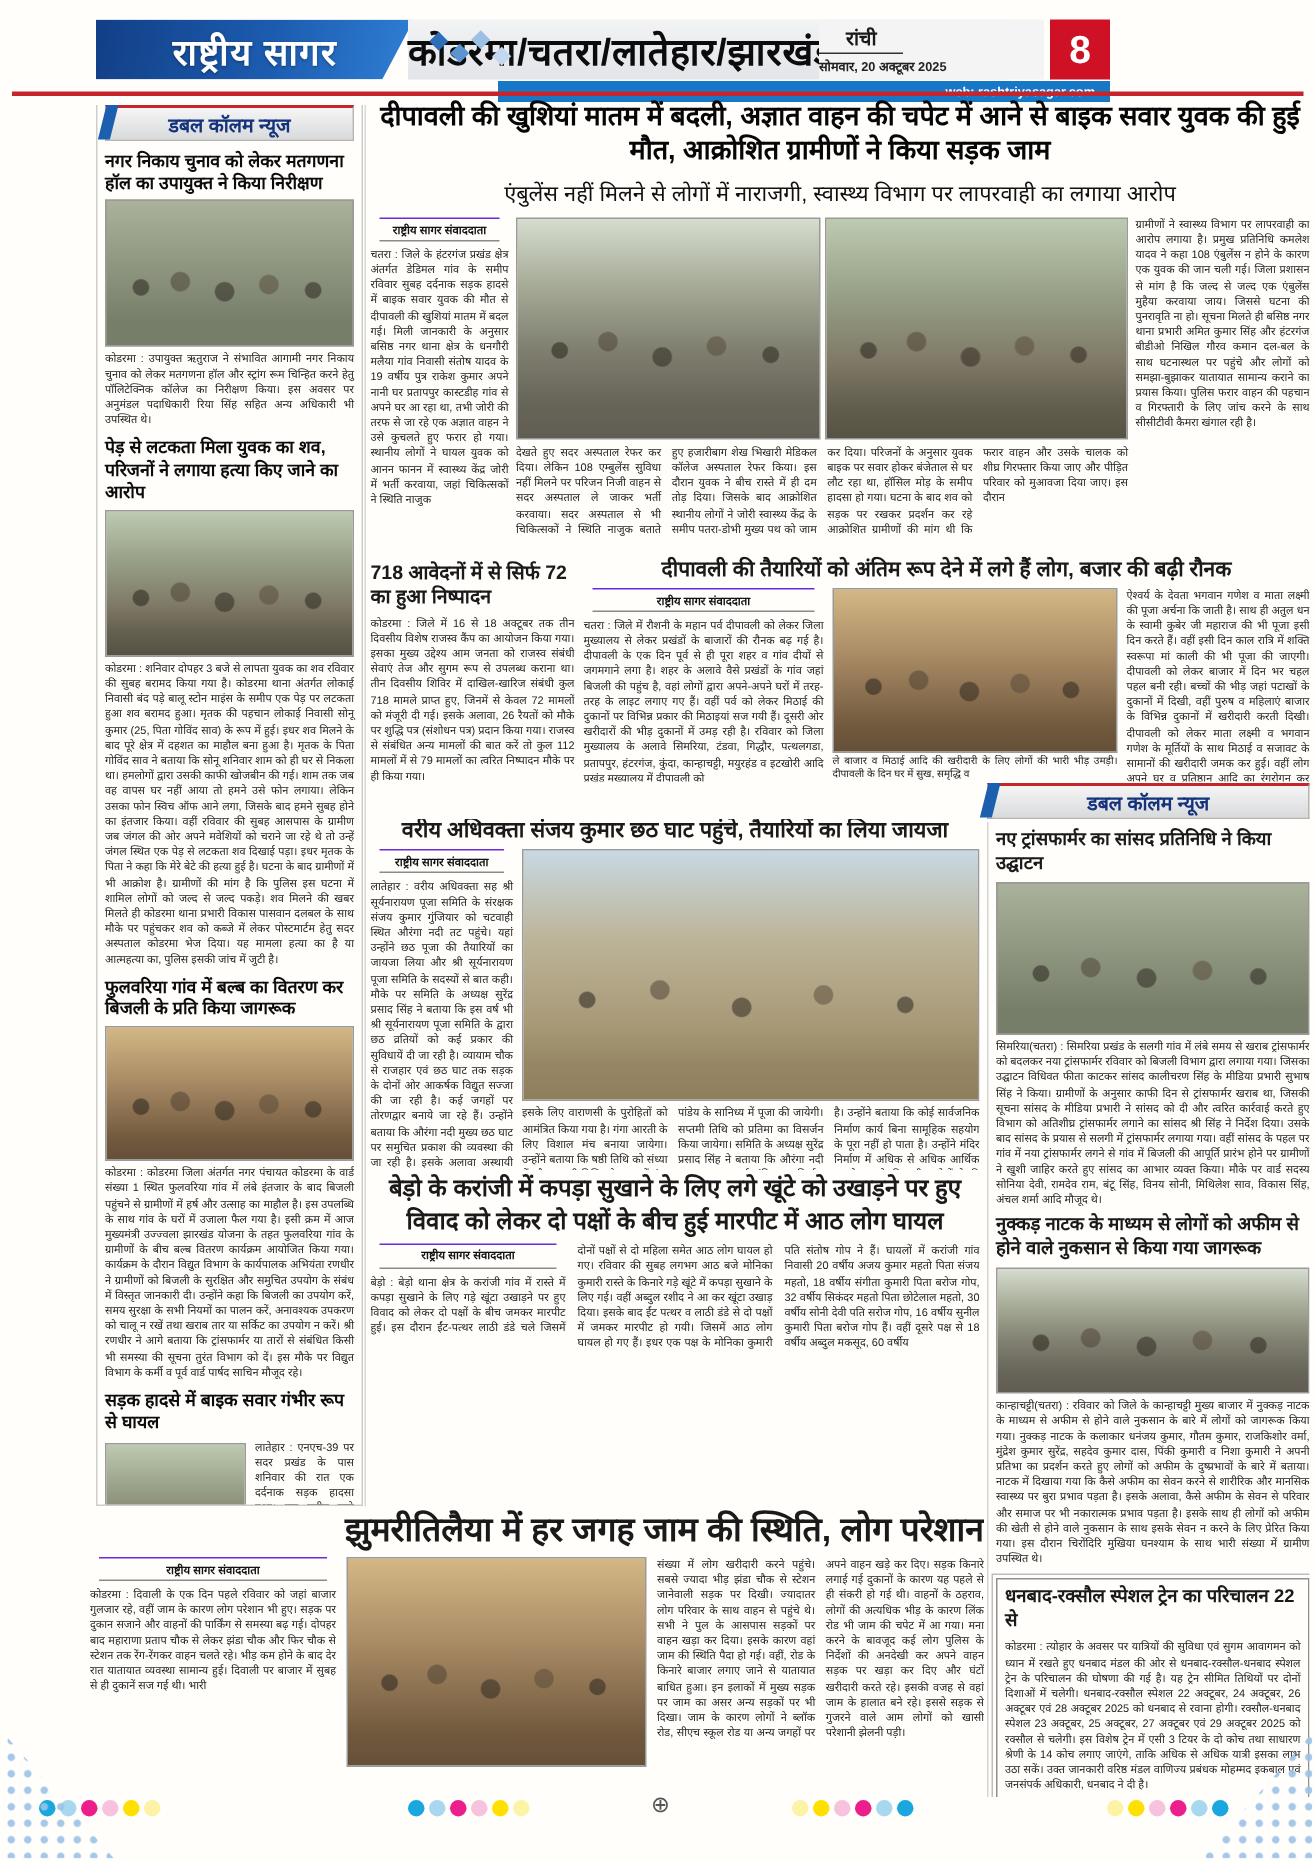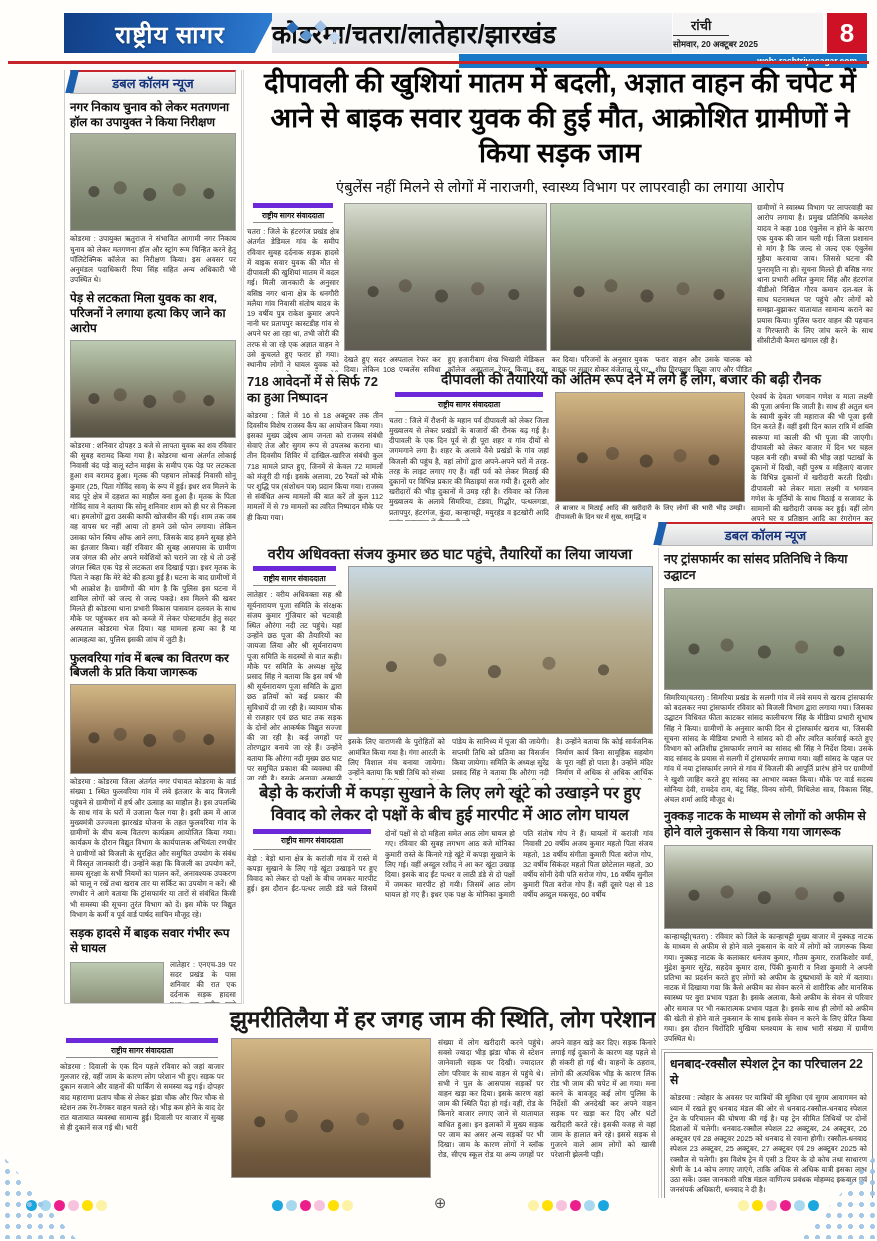--- a/index.html
+++ b/index.html
@@ -1,20 +1,20 @@
 <!DOCTYPE html>
 <html lang="hi"><head>
 <meta charset="utf-8">
 <style>
   html,body{margin:0;padding:0;background:#ffffff;}
   .page{position:relative;width:877px;height:1241px;background:#fffefb;
         font-family:"Liberation Sans","DejaVu Sans",sans-serif;color:#1a1a1a;overflow:hidden;}
 
   
-  .masthead{position:absolute;left:64px;top:10px;width:803px;height:50px;}
+  .masthead{position:absolute;left:64px;top:10px;width:676px;height:50px;}
   .mast-left{position:absolute;left:0;top:3px;width:212px;height:40px;
              background:linear-gradient(100deg,#123f86 0%,#1c5cb0 55%,#2f7fd4 100%);
              clip-path:polygon(0 0,100% 0,90% 100%,0 100%);
              display:flex;align-items:center;justify-content:center;}
   .mast-left .paper{color:#fff;font-weight:bold;font-size:24px;letter-spacing:1px;text-shadow:0 1px 2px rgba(0,0,0,.4);}
   .mast-center{position:absolute;left:208px;top:3px;width:400px;height:40px;
                background:linear-gradient(180deg,#f2f3f5,#e2e4e8);
                display:flex;align-items:center;justify-content:flex-start;}
   .diamonds{position:absolute;left:14px;top:8px;width:60px;height:26px;}
   .diamonds i{position:absolute;display:block;width:9px;height:9px;transform:rotate(45deg);}
@@ -30,21 +30,21 @@
   .mdate{font-weight:bold;font-size:8.5px;color:#222;margin-top:2px;}
   .page-badge{position:absolute;right:0;top:3px;width:40px;height:40px;background:#cf1126;
               color:#fff;font-weight:bold;font-size:26px;display:flex;align-items:center;justify-content:center;}
   .web-bar{position:absolute;right:0;top:44px;width:408px;height:14px;background:#1878c8;
            color:#fff;font-weight:bold;font-size:8.5px;display:flex;align-items:center;justify-content:flex-end;
            padding-right:10px;box-sizing:border-box;}
   .red-rule{position:absolute;left:8px;right:8px;top:61px;height:2.5px;background:#c5252b;}
 
   
   .byline{font-size:7.6px;font-weight:bold;text-align:center;color:#111;
-          border-top:5px solid #6d28d9;border-bottom:1px solid #8a8a8a;padding:2px 0;margin:0 6px 4px;}
+          border-top:1px solid #6d28d9;border-bottom:1px solid #8a8a8a;padding:2px 0;margin:0 6px 4px;}
   .body{font-size:7.3px;line-height:1.4;text-align:justify;color:#1d1d1d;}
   .dcn-bar{position:relative;height:21px;background:linear-gradient(180deg,#f5f5f5,#d9dadc);
            border:1px solid #b4b4b4;border-top:2px solid #c5252b;
            display:flex;align-items:center;justify-content:center;
            font-weight:bold;font-size:13px;color:#14337c;}
   .dcn-bar::before{content:"";position:absolute;left:0;top:-2px;bottom:0;width:8px;
                    background:#1b5fae;transform:skewX(-14deg);transform-origin:top;}
   .photo{position:relative;border:1px solid #9a9a9a;overflow:hidden;background:#97a186;}
   .photo::before{content:"";position:absolute;inset:0;background:
      radial-gradient(circle at 14% 60%, rgba(40,34,28,.55) 5px, transparent 6px),
@@ -62,21 +62,21 @@
   
   .leftcol{position:absolute;left:64px;top:70px;width:178px;height:934px;
            border-left:1px solid #cdcdcd;border-right:1px solid #cdcdcd;border-bottom:1px solid #cdcdcd;
            padding:0 5px;box-sizing:border-box;overflow:hidden;}
   .lc-h{font-size:11.8px;font-weight:bold;line-height:1.25;color:#0c0c0c;margin:6px 0 4px;}
   .lc-photo{height:96px;margin-bottom:3px;}
   .floatph{float:left;width:92px;height:86px;margin:2px 6px 2px 0;}
 
   
   .lead{position:absolute;left:247px;top:66px;width:626px;height:306px;overflow:hidden;}
-  .lead-h1{font-size:27px;font-weight:bold;line-height:1.3;text-align:center;color:#060606;}
+  .lead-h1{font-size:18px;font-weight:bold;line-height:1.3;text-align:center;color:#060606;}
   .lead-h2{font-size:14.5px;text-align:center;margin-top:5px;color:#101010;}
   .lead-grid{display:grid;grid-template-columns:92px 408px 116px;column-gap:5px;margin-top:7px;}
   .lead-photos{display:flex;gap:3px;}
   .lead-photos .photo{flex:1;height:146px;}
   .lead-below{column-count:4;column-gap:7px;margin-top:4px;}
 
   
   .a718{position:absolute;left:247px;top:374px;width:136px;height:182px;overflow:hidden;}
   .a718 .h{font-size:13px;font-weight:bold;line-height:1.25;margin-bottom:4px;}
   .deep{position:absolute;left:389px;top:371px;width:484px;height:150px;overflow:hidden;}

